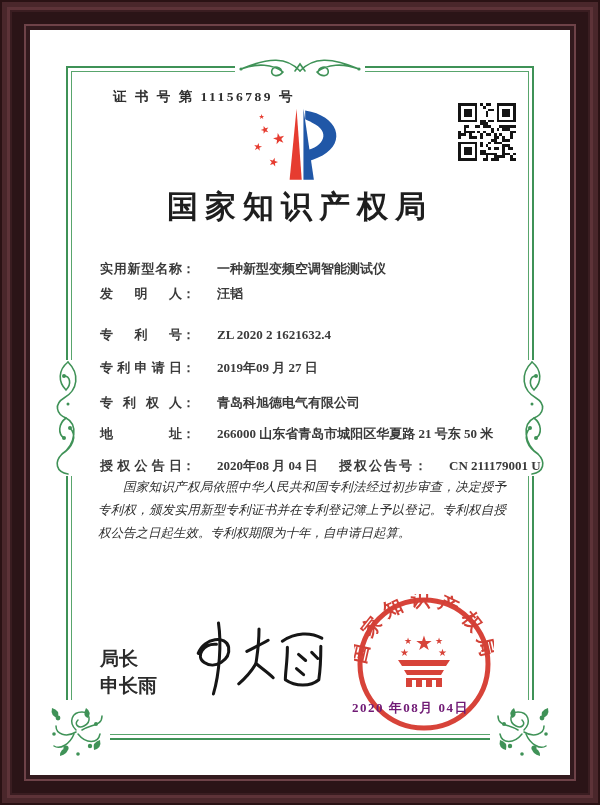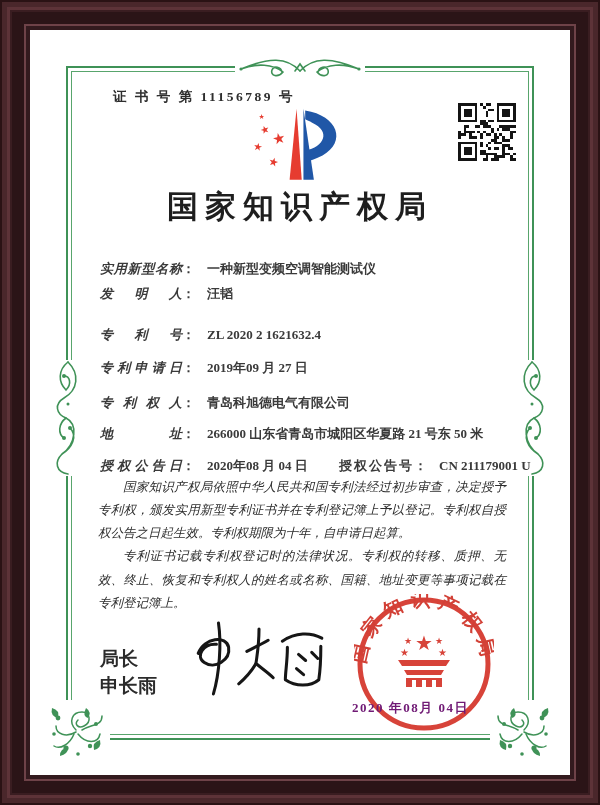--- a/index.html
+++ b/index.html
@@ -20,22 +20,22 @@
   .green-border::after{content:"";position:absolute;inset:3px;border:1px solid #58a56c;}
   .orn{position:absolute;background:#fff;z-index:3;display:flex;align-items:center;justify-content:center;}
   .cert-no{position:absolute;left:100px;top:88px;font-size:13.5px;color:#2e2e2e;
     letter-spacing:2.5px;font-weight:600;z-index:4;margin-left:13px;}
   .qr{position:absolute;left:458px;top:103px;width:58px;height:58px;z-index:4;}
   .logo{position:absolute;left:248px;top:96px;width:104px;height:88px;z-index:4;}
   .title{position:absolute;left:0;top:186px;width:100%;text-align:center;
     font-size:31px;font-weight:700;color:#1e1e1e;letter-spacing:7px;z-index:4;}
   .fields{position:absolute;left:100px;top:254px;width:410px;z-index:4;}
   .frow{position:absolute;left:0;font-size:13px;font-weight:600;color:#3a3a3a;white-space:nowrap;}
-  .flabel{display:inline-block;width:82px;text-align:justify;text-align-last:justify;vertical-align:bottom;font-style:italic;}
-  .fvalue{margin-left:12px;}
+  .flabel{display:inline-block;width:82px;text-align:justify;text-align-last:justify;vertical-align:bottom;}
+  .fvalue{margin-left:22px;}
   .fcol2{position:absolute;left:212px;top:0;white-space:nowrap;}
   .fcol2 .flabel2{letter-spacing:2px;margin-left:27px;}
   .body-text{position:absolute;left:98px;top:476px;width:408px;z-index:4;
     font-size:12.5px;font-style:italic;color:#2d2d2d;line-height:1.85;text-align:justify;}
   .body-text p{margin:0;text-indent:2em;font-family:Liberation Serif, serif;}
   .director{position:absolute;left:100px;top:645px;font-size:19px;color:#2b2b2b;
     font-weight:600;line-height:27px;z-index:4;}
   .signature{position:absolute;left:182px;top:612px;width:152px;height:98px;z-index:4;}
   .seal{position:absolute;left:354px;top:594px;width:140px;height:140px;z-index:4;opacity:.93;}
   .seal-date{position:absolute;left:352px;top:699px;width:150px;z-index:5;
@@ -301,21 +301,20 @@
   <div class="frow" style="top:203px;">
     <span class="flabel">授权公告日</span><span>：</span><span class="fvalue">2020年08 月 04 日</span>
     <span class="fcol2">
       <span class="flabel2">授权公告号</span><span>：</span><span class="fvalue">CN 211179001 U</span>
     </span>
   </div>
 </div>
 
 <div class="body-text">
   <p>国家知识产权局依照中华人民共和国专利法经过初步审查，决定授予专利权，颁发实用新型专利证书并在专利登记簿上予以登记。专利权自授权公告之日起生效。专利权期限为十年，自申请日起算。</p>
-  <p>专利证书记载专利权登记时的法律状况。专利权的转移、质押、无效、终止、恢复和专利权人的姓名或名称、国籍、地址变更等事项记载在专利登记簿上。</p>
 </div>
 
 <div class="director">
   <div>局长</div>
   <div>申长雨</div>
 </div>
 
 <div class="signature">
   <svg width="152" height="98" viewBox="0 0 150 95">
     <g fill="none" stroke="#161616" stroke-width="3" stroke-linecap="round" stroke-linejoin="round">

